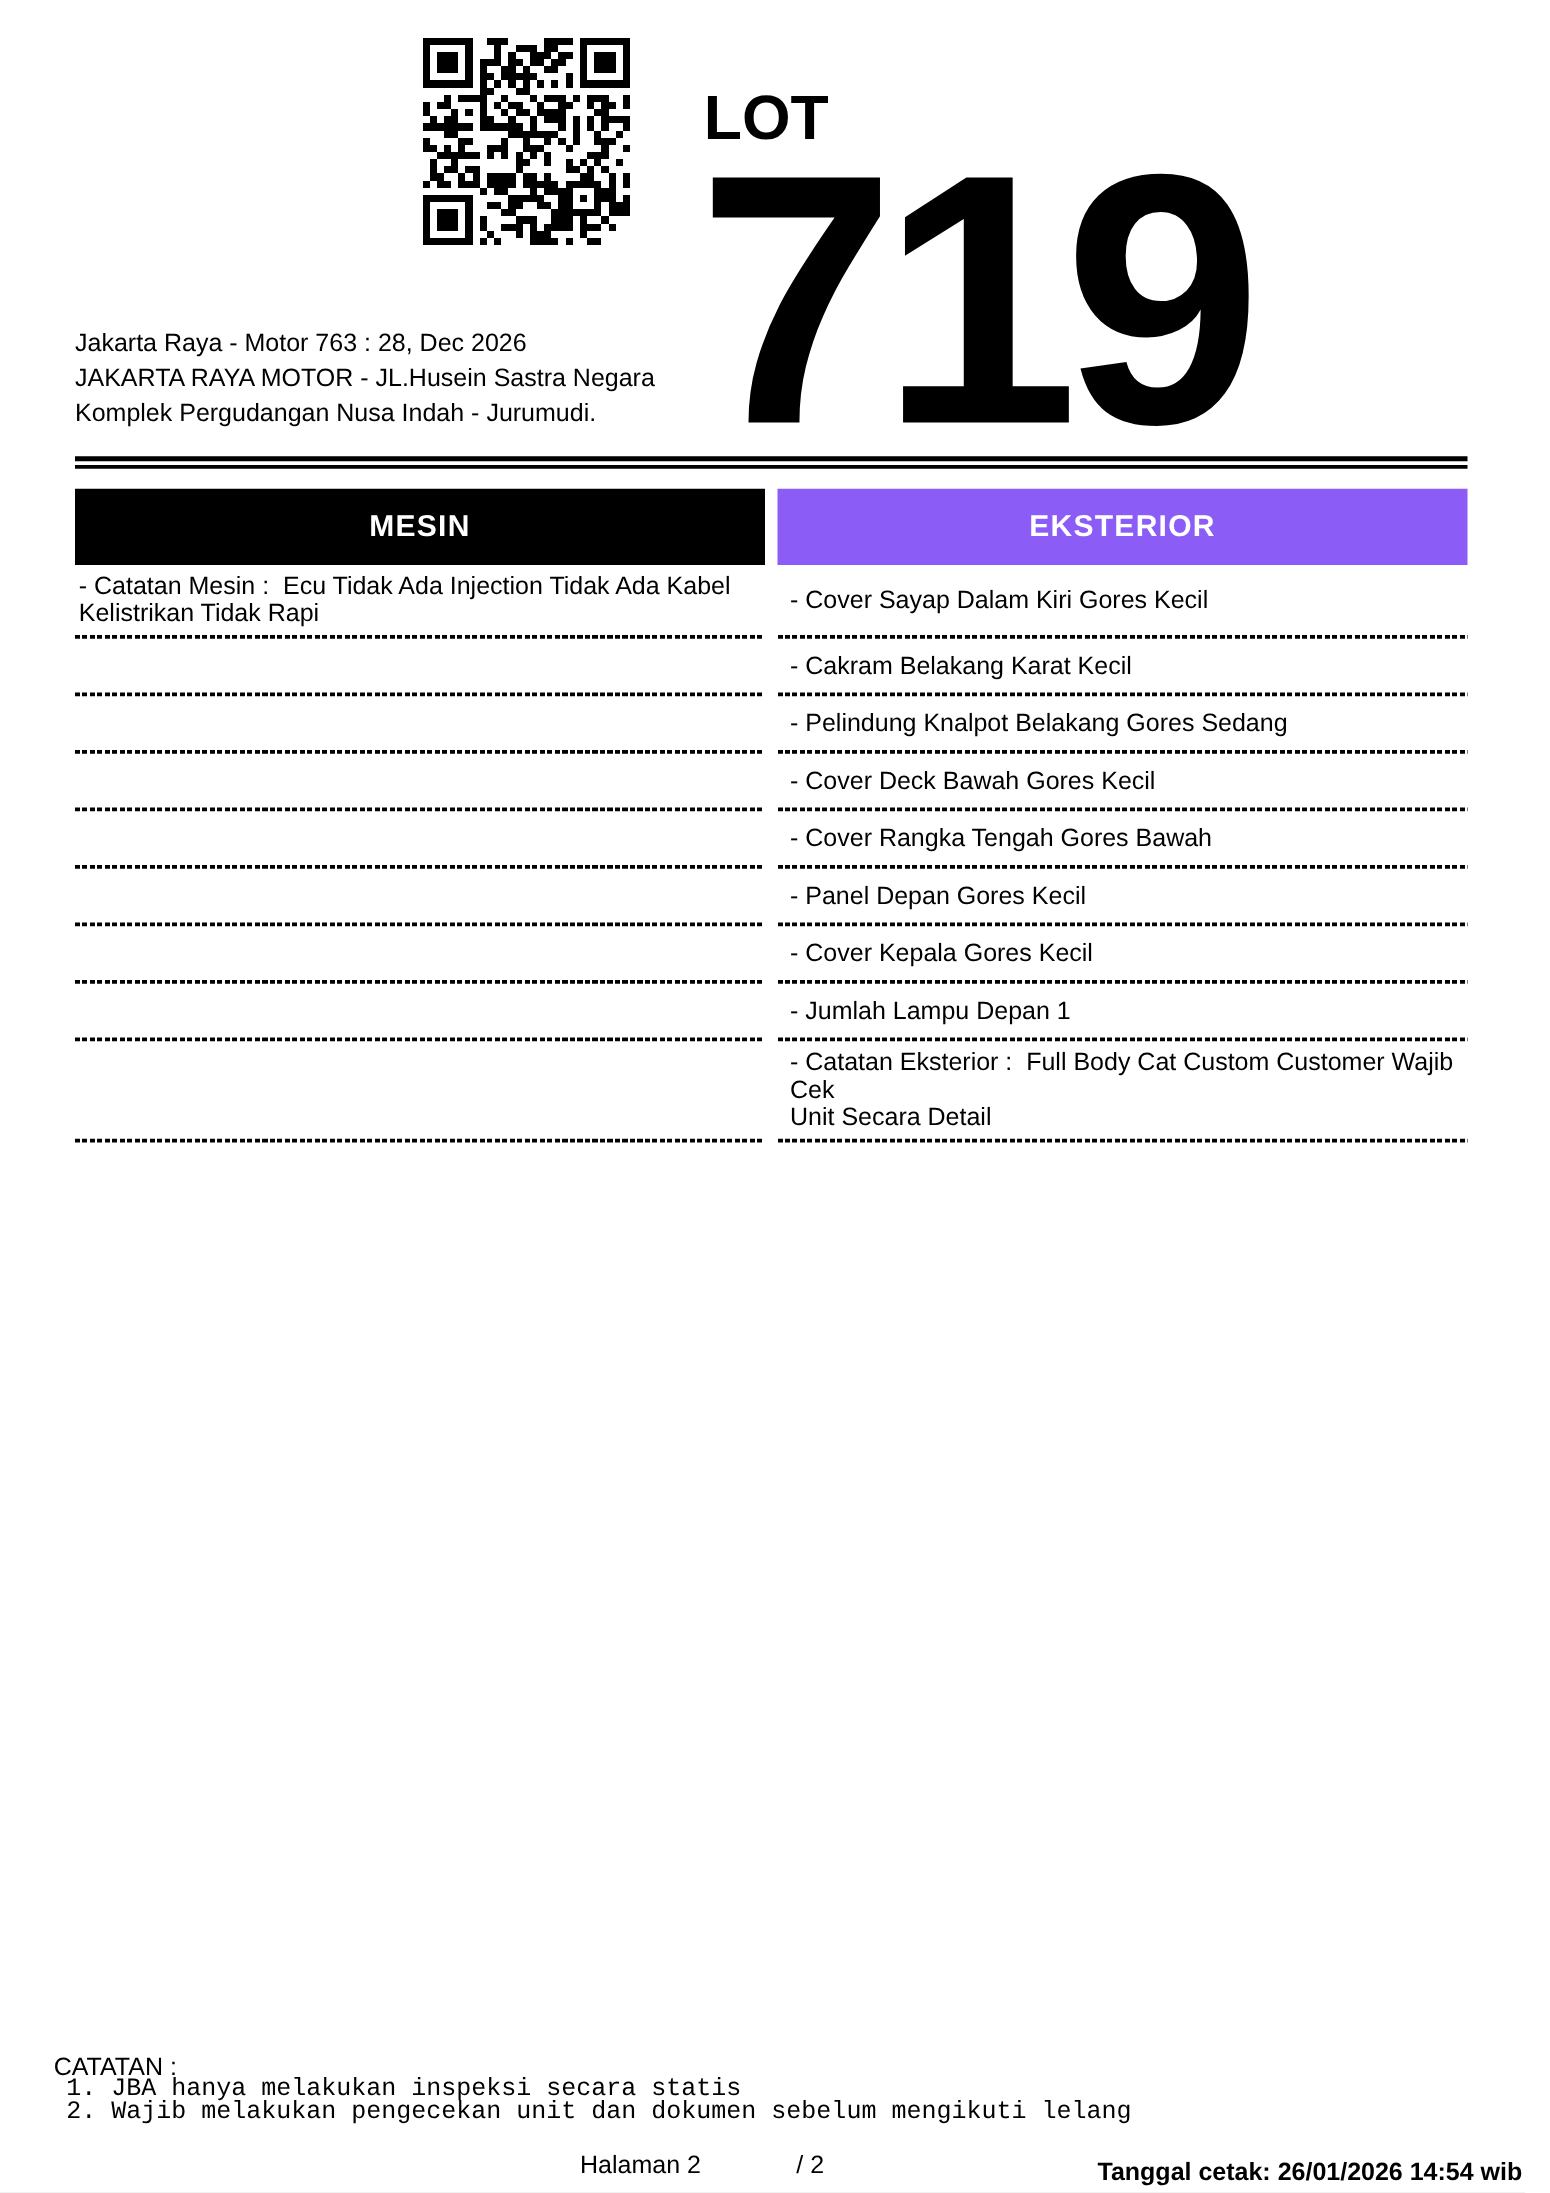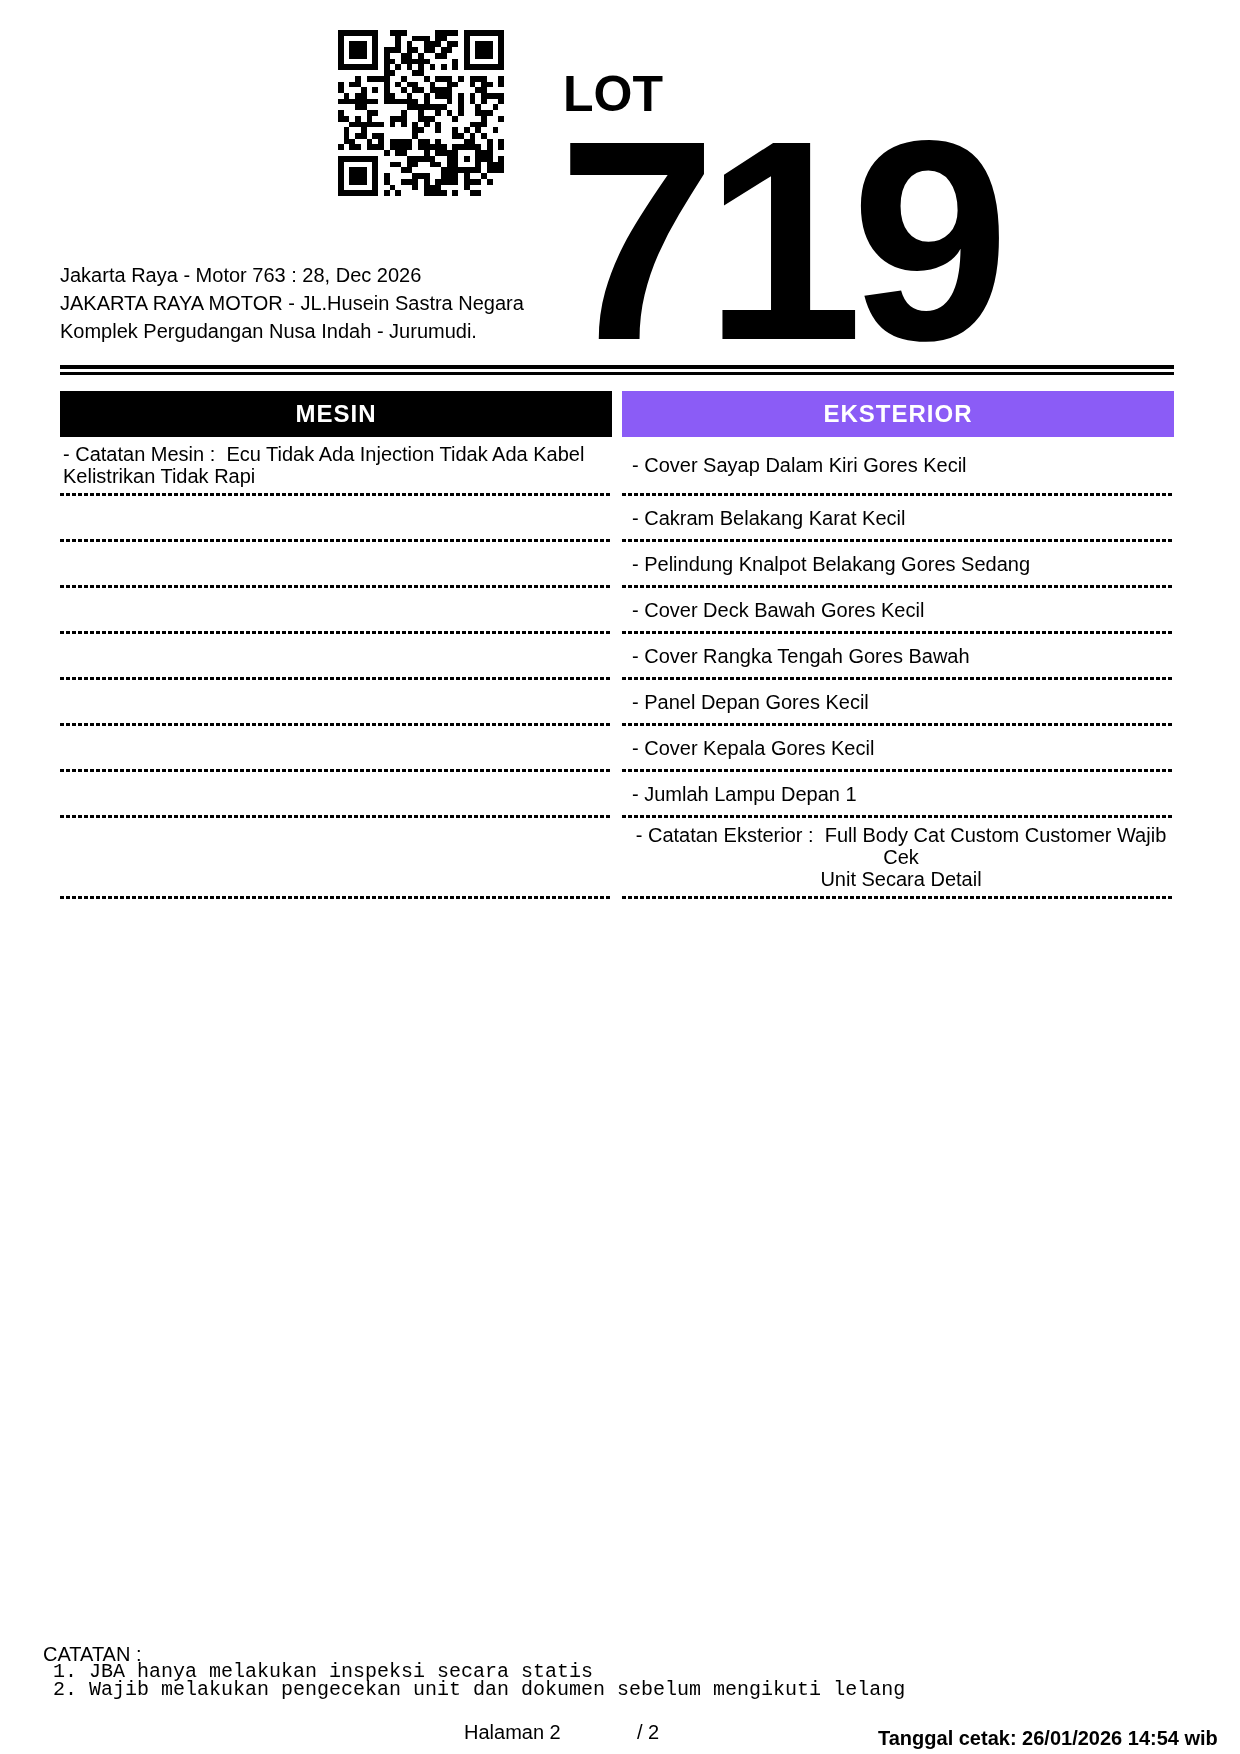--- a/index.html
+++ b/index.html
@@ -29,31 +29,31 @@
   .rule {
     position:absolute; left:60px; top:365px; width:1114px; height:10px;
     border-top:4px solid #000; border-bottom:3px solid #000;
   }
   
   .main {
     position:absolute; left:60px; top:391px; width:1114px;
     display:grid; grid-template-columns:1fr 1fr; column-gap:10px;
   }
   .col-header {
-    height:46px; display:flex; align-items:center; justify-content:center;
+    height:61px; display:flex; align-items:center; justify-content:center;
     font-size:24px; font-weight:bold; letter-spacing:1px;
   }
   .cell {
     min-height:46px; display:flex; align-items:center;
     padding:6px 4px 9px 3px;
     font-size:20px; line-height:22px; white-space:pre-wrap;
     background-image:repeating-linear-gradient(90deg,#000 0 4px,transparent 4px 6px);
     background-size:100% 3px; background-position:left bottom; background-repeat:no-repeat;
   }
-  .cell.right-col { padding-left:10px;text-align:center; }
+  .cell.right-col { padding-left:10px; }
   
   .notes {
     position:absolute; left:43px; top:1645px;
     font-size:20px; line-height:18px;
   }
   .notes .note-line { padding-left:10px;font-family:Liberation Mono, monospace; }
   .page-num-label { position:absolute; left:464px; top:1721px; font-size:20px; }
   .page-num-total { position:absolute; left:637px; top:1721px; font-size:20px; }
   .print-date { position:absolute; left:878px; top:1727px; font-size:20px;font-weight:bold; }
 </style>

